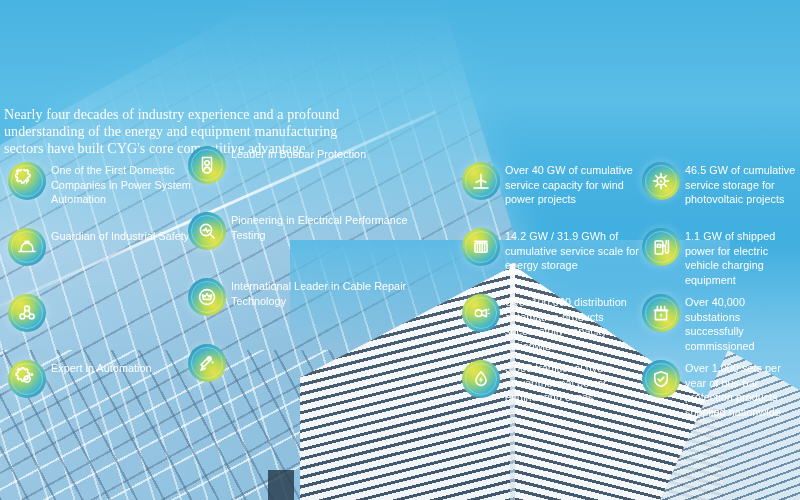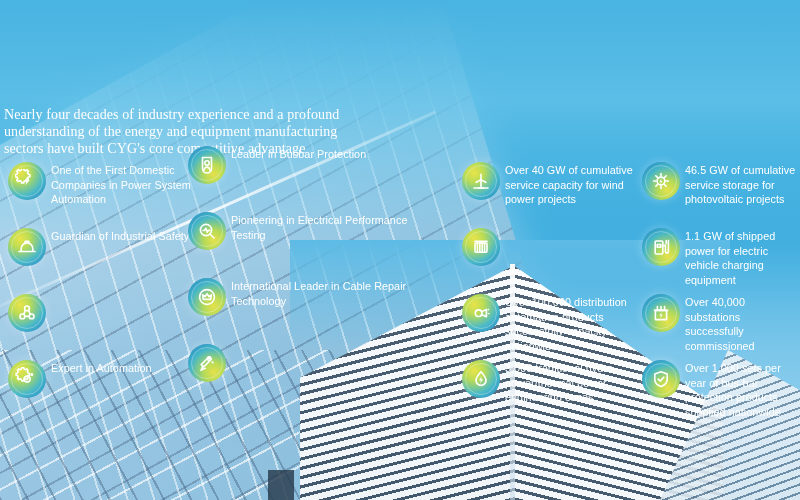--- a/index.html
+++ b/index.html
@@ -270,20 +270,21 @@
           <span class="label"><span>Over </span><b>40 GW</b><span> of cumulative service capacity for wind power projects</span></span>
         </div>
         <div class="item">
           <span class="disc gA">
             <svg width="24" height="24" viewBox="0 0 24 24" aria-hidden="true">
               <rect class="stroke" x="6" y="8" width="12" height="9.2" rx="1"></rect>
      <path class="stroke" d="M8.4 8v9.2M10.8 8v9.2M13.2 8v9.2M15.6 8v9.2"></path>
      <path class="stroke" d="M6 6.4h12"></path>
             </svg>
           </span>
+          <span class="label"><span></span><b>14.2 GW / 31.9 GWh</b><span> of cumulative service scale for energy storage</span></span>
         </div>
         <div class="item">
           <span class="disc gA">
             <svg width="24" height="24" viewBox="0 0 24 24" aria-hidden="true">
               <circle class="stroke" cx="9.6" cy="12.2" r="3.3"></circle>
      <path class="stroke" d="M12.5 10.7 17.4 8.4v7.4l-4.9-2.2"></path>
      <path class="fillw" d="M18.2 8.8 19.9 7.6l.6.9-1.7 1.2z"></path>
      <path class="fillw" d="M18.6 12h2.1v1.1h-2.1z"></path>
             </svg>
           </span>

